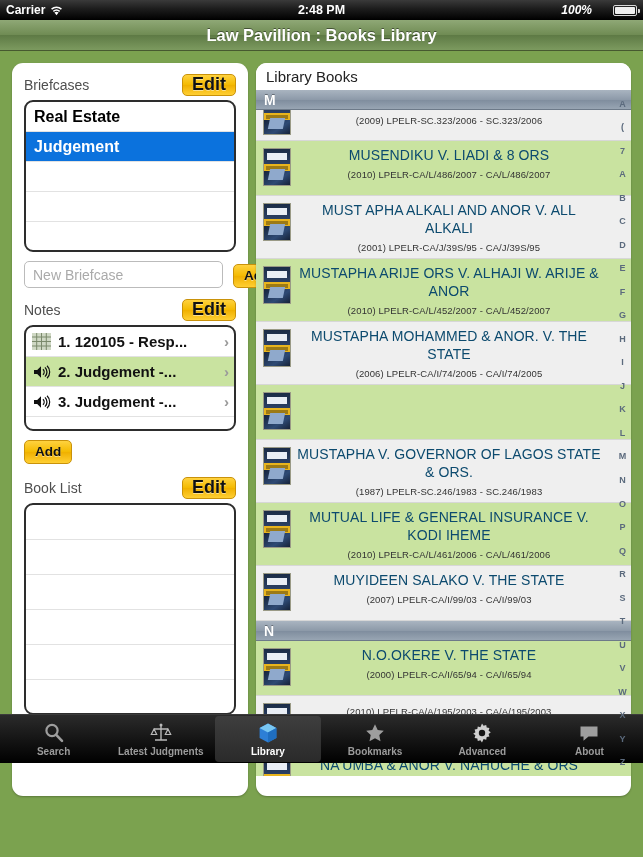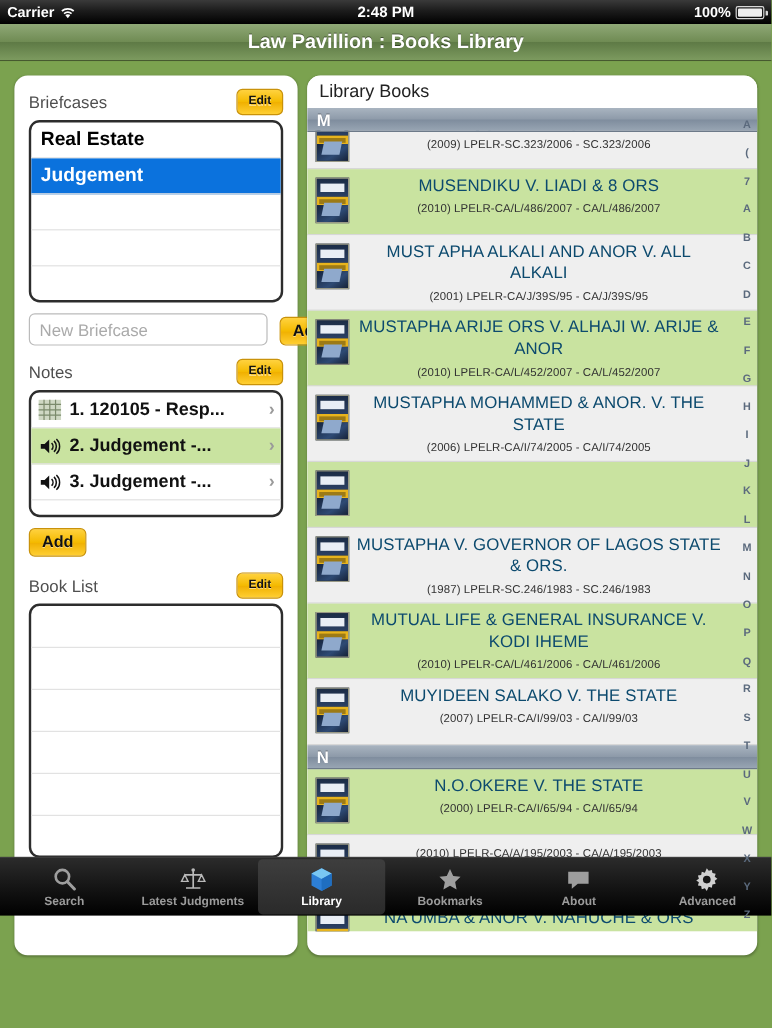--- a/index.html
+++ b/index.html
@@ -13,21 +13,21 @@
 
   
   .statusbar {
     position: absolute; top: 0; left: 0; width: 643px; height: 20px;
     background: linear-gradient(to bottom, #3a3a3a 0%, #1c1c1c 45%, #000 100%);
     color: #fff; font-size: 12px; font-weight: bold;
     display: flex; align-items: center; padding: 0 6px;
   }
   .sb-left { display: flex; align-items: center; gap: 5px; }
   .sb-center { position: absolute; left: 0; right: 0; text-align: center; font-size: 12.5px; }
-  .sb-right { margin-left: auto; display: flex; align-items: center; gap: 4px; position: relative; z-index: 2;}
+  .sb-right { margin-left: auto; display: flex; align-items: center; gap: 21px; position: relative; z-index: 2; font-style: italic;}
   .wifi { display:inline-block; width:13px; height:10px; position:relative; }
   .batt { width: 24px; height: 11px; border: 1.3px solid #d8d8d8; border-radius: 2px; position: relative; padding: 1px; }
   .batt::after { content:""; position:absolute; right:-4px; top:3px; width:2.5px; height:4px; background:#d8d8d8; border-radius:0 1px 1px 0;}
   .batt i { display:block; width:100%; height:100%; background:#eee; border-radius:1px; }
 
   
   .titlebar {
     position: absolute; top: 20px; left: 0; width: 643px; height: 31px;
     background: linear-gradient(to bottom, #8fa876 0%, #6f8b53 50%, #5e7a45 51%, #7c9a5f 100%);
     border-bottom: 1px solid #46592f;
@@ -47,21 +47,21 @@
     background: #fff; border-radius: 11px;
     box-shadow: 0 1px 2px rgba(0,0,0,.25);
     padding: 10px 12px;
   }
   .sect-head { display: flex; align-items: center; height: 24px; margin-bottom: 3px; position: relative; }
   .sect-title { font-size: 14px; color: #4f4f4f; }
   .btn-yellow {
     margin-left: auto;
     background: linear-gradient(to bottom, #ffd23f 0%, #f4ba00 50%, #f0b000 51%, #ffcf33 100%);
     border: 1px solid #c9920a; border-radius: 5px;
-    color: #111; font-size: 10px; font-weight: bold;
+    color: #111; font-size: 18px; font-weight: bold;
     padding: 1px 9px 2px; line-height: 17px; cursor: pointer;
     text-shadow: 0 1px 0 rgba(255,255,255,.5);
   }
   .btn-add { font-size: 13.5px; padding: 2px 10px 3px; }
 
   .listbox {
     border: 2px solid #2d2d2d; border-radius: 9px; background: #fff;
     overflow: hidden; position: relative;
   }
   .lb-briefcases { height: 152px; }
@@ -475,28 +475,28 @@
         <span class="ticon">
           <svg width="22" height="22" viewBox="0 0 22 22">
             <path d="M11 2.2l2.7 5.7 6.1.8-4.5 4.3 1.2 6.2-5.5-3-5.5 3 1.2-6.2L2.2 8.7l6.1-.8z" fill="#9e9e9e"></path>
           </svg>
         </span>
         <span class="tlabel">Bookmarks</span>
       </div>
       <div class="tab">
         <span class="ticon">
           <svg width="22" height="22" viewBox="0 0 22 22">
-            <path d="M2.5 4.5h17v10h-9l-5 4.2v-4.2h-3z" fill="#9e9e9e"></path>
-          </svg>
-        </span>
-        <span class="tlabel">About</span>
+            <path d="M11 1.5l1.6 2.2 2.6-.8.5 2.7 2.7.5-.8 2.6 2.2 1.6-2.2 1.6.8 2.6-2.7.5-.5 2.7-2.6-.8L11 20.5l-1.6-2.2-2.6.8-.5-2.7-2.7-.5.8-2.6L2.2 11.8 4.4 10.2l-.8-2.6 2.7-.5.5-2.7 2.6.8z" fill="#cfcfcf"></path>
+            <circle cx="11" cy="11" r="3.2" fill="#151515"></circle>
+          </svg>
+        </span>
+        <span class="tlabel">Advanced</span>
       </div>
       <div class="tab">
         <span class="ticon">
           <svg width="22" height="22" viewBox="0 0 22 22">
-            <path d="M11 1.5l1.6 2.2 2.6-.8.5 2.7 2.7.5-.8 2.6 2.2 1.6-2.2 1.6.8 2.6-2.7.5-.5 2.7-2.6-.8L11 20.5l-1.6-2.2-2.6.8-.5-2.7-2.7-.5.8-2.6L2.2 11.8 4.4 10.2l-.8-2.6 2.7-.5.5-2.7 2.6.8z" fill="#cfcfcf"></path>
-            <circle cx="11" cy="11" r="3.2" fill="#151515"></circle>
-          </svg>
-        </span>
-        <span class="tlabel">Advanced</span>
+            <path d="M2.5 4.5h17v10h-9l-5 4.2v-4.2h-3z" fill="#9e9e9e"></path>
+          </svg>
+        </span>
+        <span class="tlabel">About</span>
       </div>
     </div>
 </div>
 
 </body></html>

